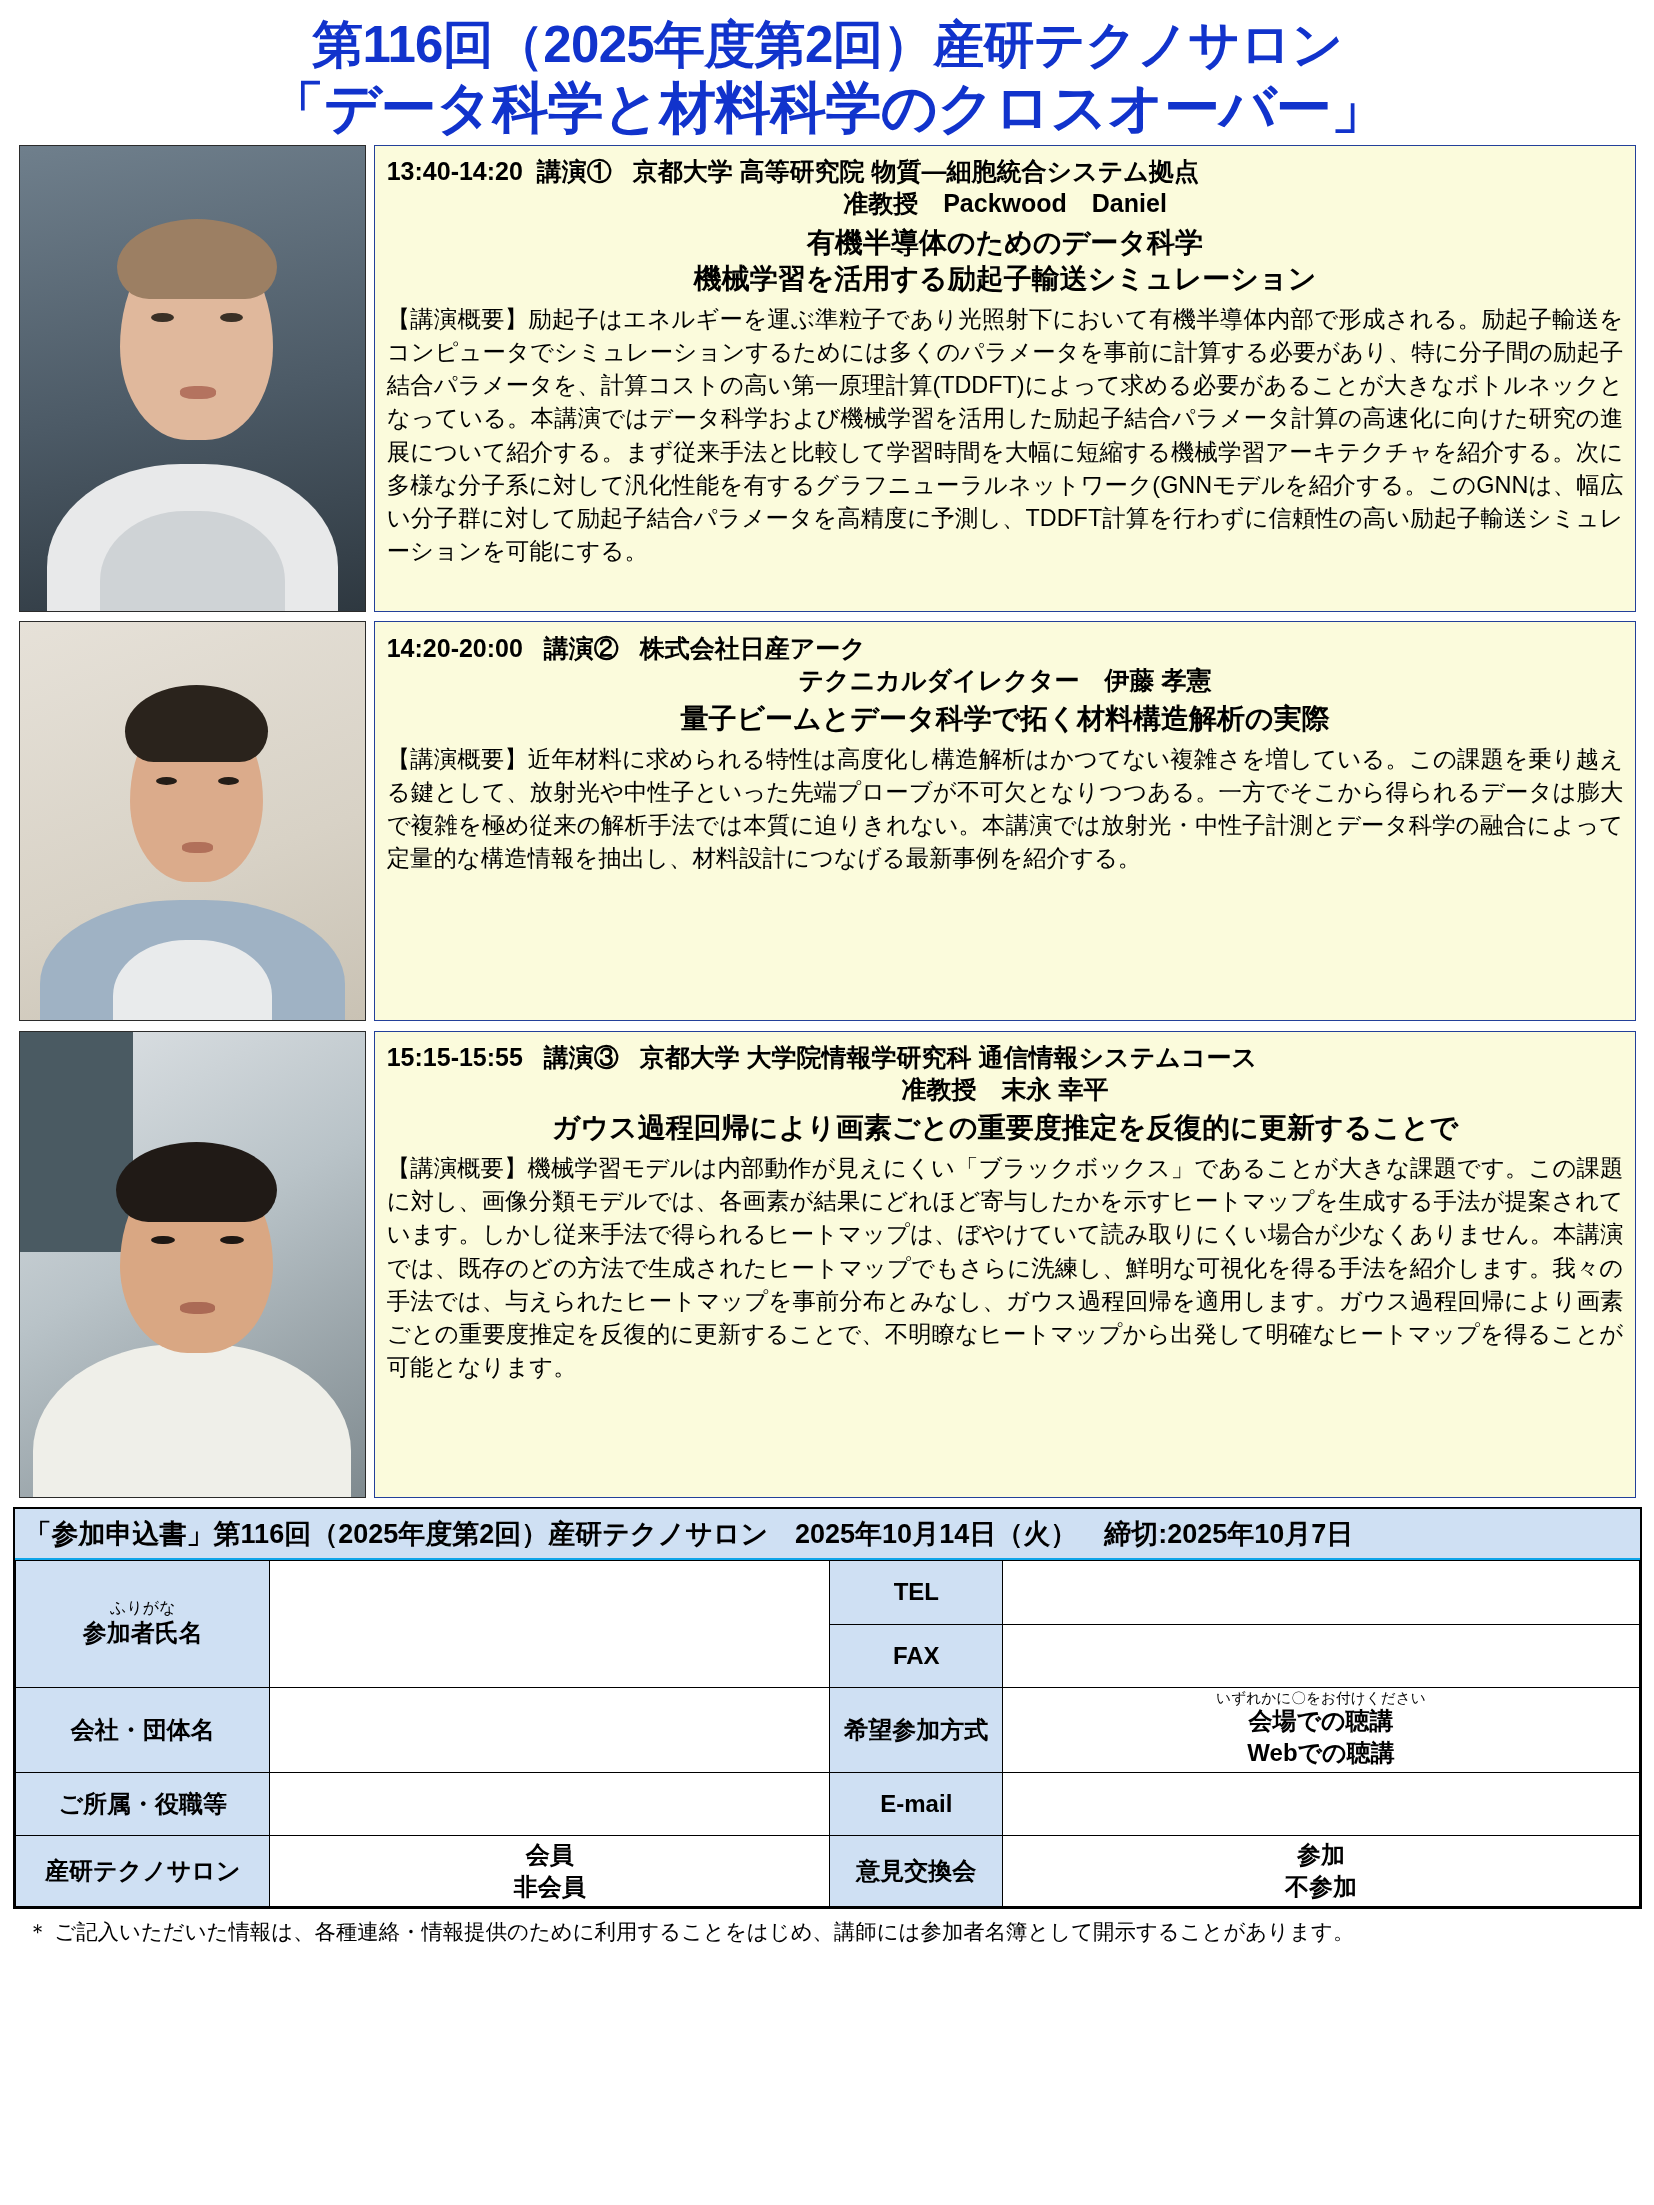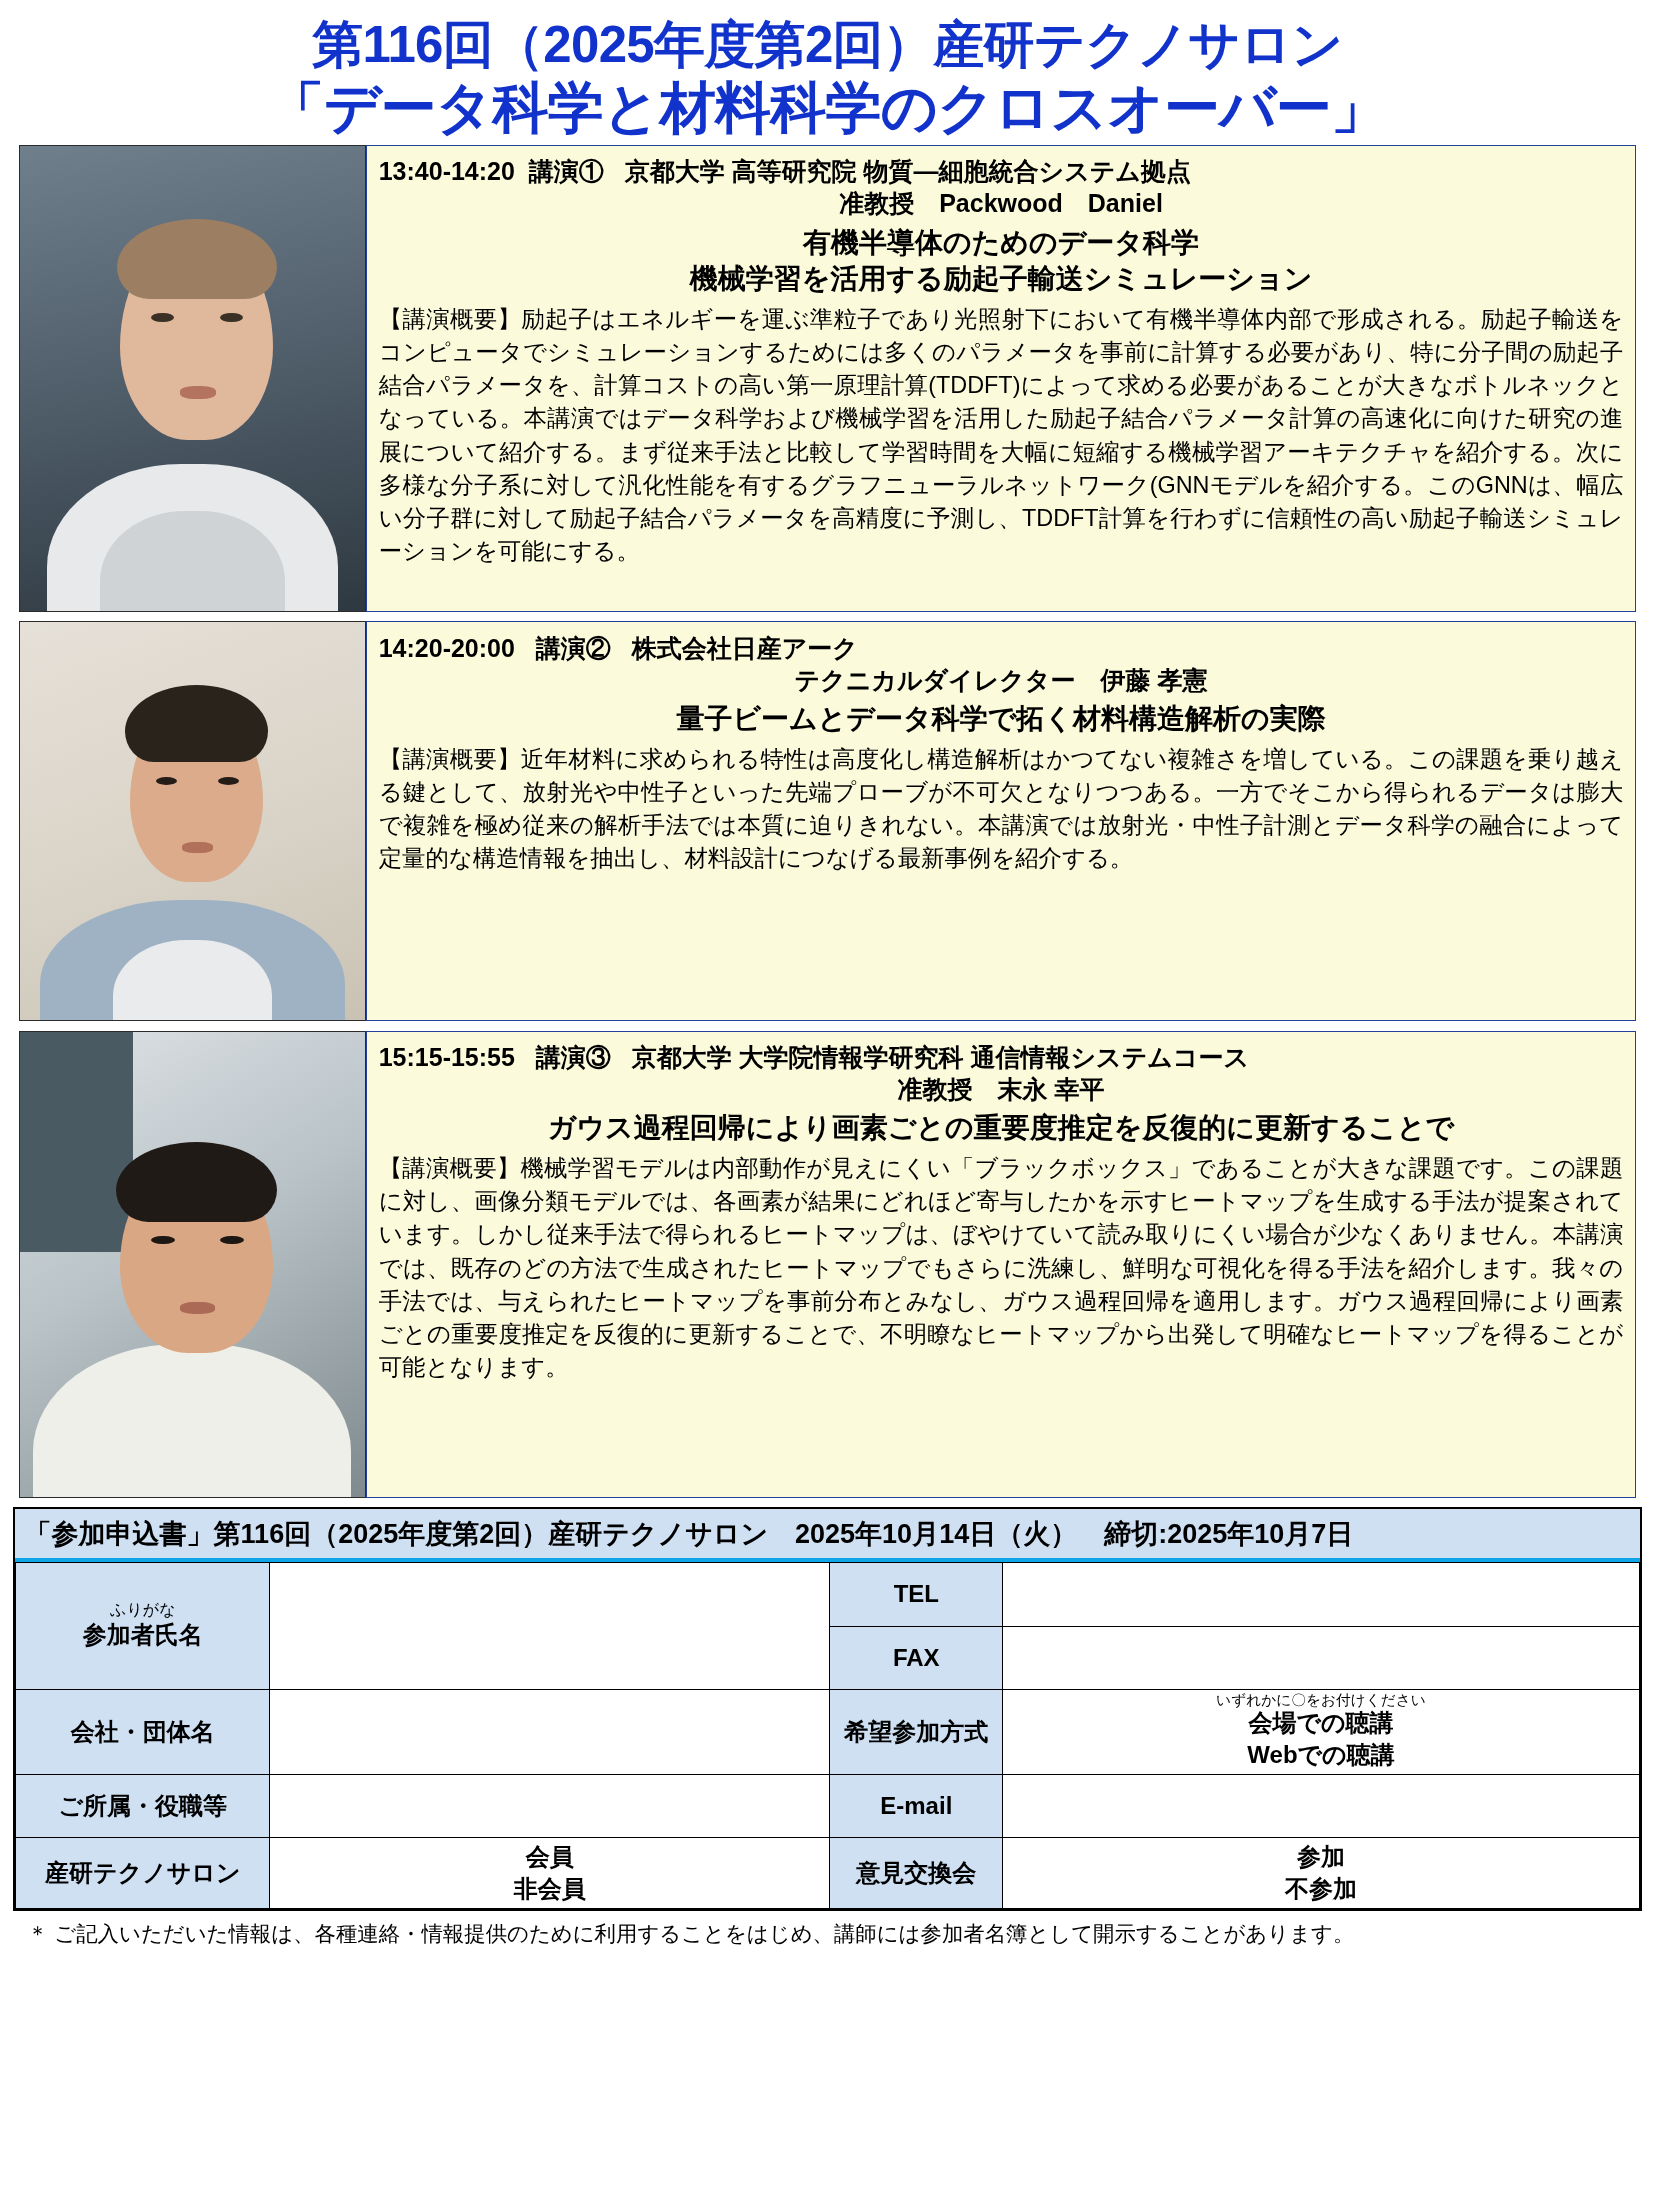--- a/index.html
+++ b/index.html
@@ -65,21 +65,21 @@
   .ph-body {
     position: absolute;
     border-radius: 46% 46% 0 0 / 70% 70% 0 0;
   }
 
   .card {
     flex: 1 1 auto;
     border: 1.3px solid #23409a;
     background: #fbfbdc;
     box-sizing: border-box;
-    margin-left: 0;
+    margin-left: 8px;
     padding: 9.3px 12px 12px 12px;
   }
   .card-head {
     font-size: 25px;
     font-weight: bold;
     line-height: 1.28;
   }
   .card-head .ctr { text-align: center; }
   .card-title {
     font-size: 28px;
@@ -106,21 +106,21 @@
   .form-wrap {
     margin: 5.3px 13.3px 0 13.3px;
     border: 2px solid #000;
     box-sizing: border-box;
   }
   .form-title {
     background: #cfe0f3;
     font-size: 27px;
     font-weight: bold;
     padding: 6.7px 9.3px;
-    border-bottom: 4px solid #0ea5e9;
+    border-bottom: 2px solid #0ea5e9;
     white-space: nowrap;
   }
   table.form {
     width: 100%;
     border-collapse: collapse;
     table-layout: fixed;
     font-size: 24px;
   }
   table.form td {
     border: 1.3px solid #000;

